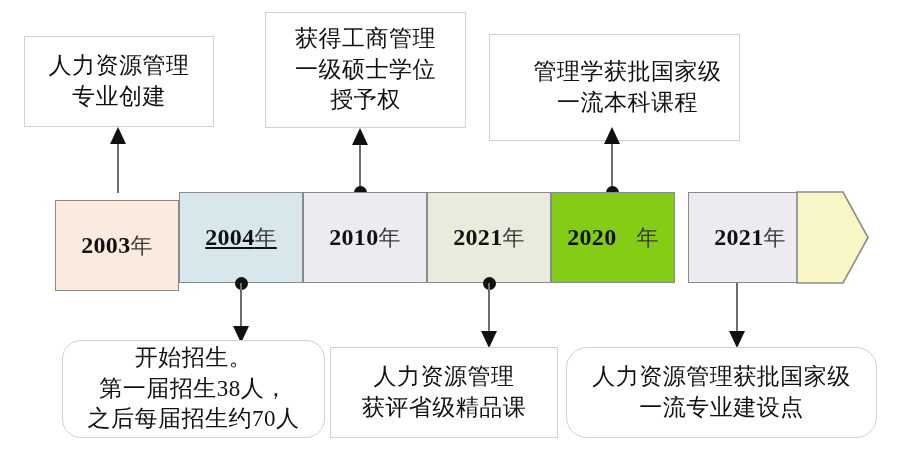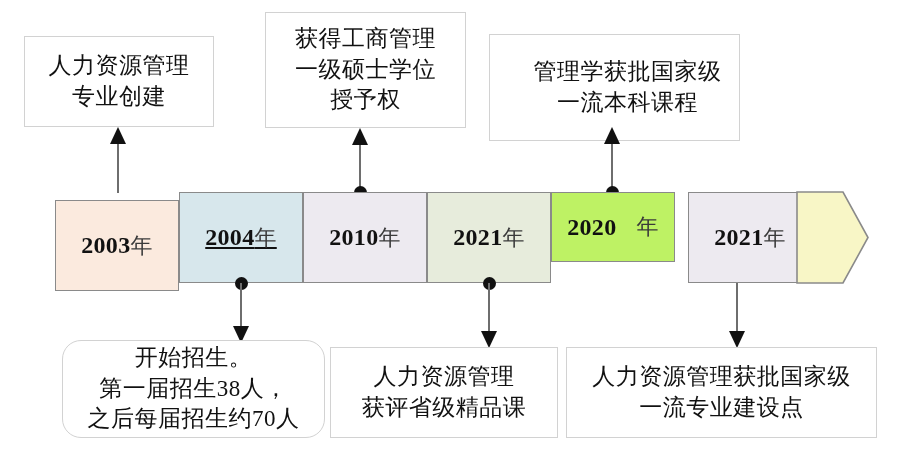--- a/index.html
+++ b/index.html
@@ -125,21 +125,21 @@
   <div class="seg" style="left:303px; top:192px; width:124px; height:91px; background:#edeaf0;">
     <span>2010</span>
       <span class="yr-cn">年</span>
   </div>
 
   <div class="seg" style="left:427px; top:192px; width:124px; height:91px; background:#e7ecdc;">
     <span>2021</span>
       <span class="yr-cn">年</span>
   </div>
 
-  <div class="seg" style="left:551px; top:192px; width:124px; height:70px; background:#bef264;gap:20px;">
+  <div class="seg" style="left:551px; top:192px; width:124px; height:91px; background:#84cc16;gap:20px;">
     <span>2020</span>
       <span class="yr-cn">年</span>
   </div>
 
   <div class="seg" style="left:675px; top:192px; width:124px; height:91px; background:#edeaf0;margin-left:13px;">
     <span>2021</span>
       <span class="yr-cn">年</span>
   </div>
 
   <svg class="bar-arrow" style="left:796px; top:190px;" width="74" height="95" viewBox="0 0 74 95">
@@ -161,18 +161,18 @@
     <span>开始招生。
 第一届招生38人，
 之后每届招生约70人</span>
   </div>
 
   <div class="box" style="left:330px; top:347px; width:228px; height:91px;">
     <span>人力资源管理
 获评省级精品课</span>
   </div>
 
-  <div class="box" style="left:566px; top:347px; width:311px; height:91px;">
+  <div class="box" style="left:566px; top:347px; width:311px; height:91px;border-radius:21px;">
     <span>人力资源管理获批国家级
 一流专业建设点</span>
   </div>
 
 </div>
 
 </body></html>

